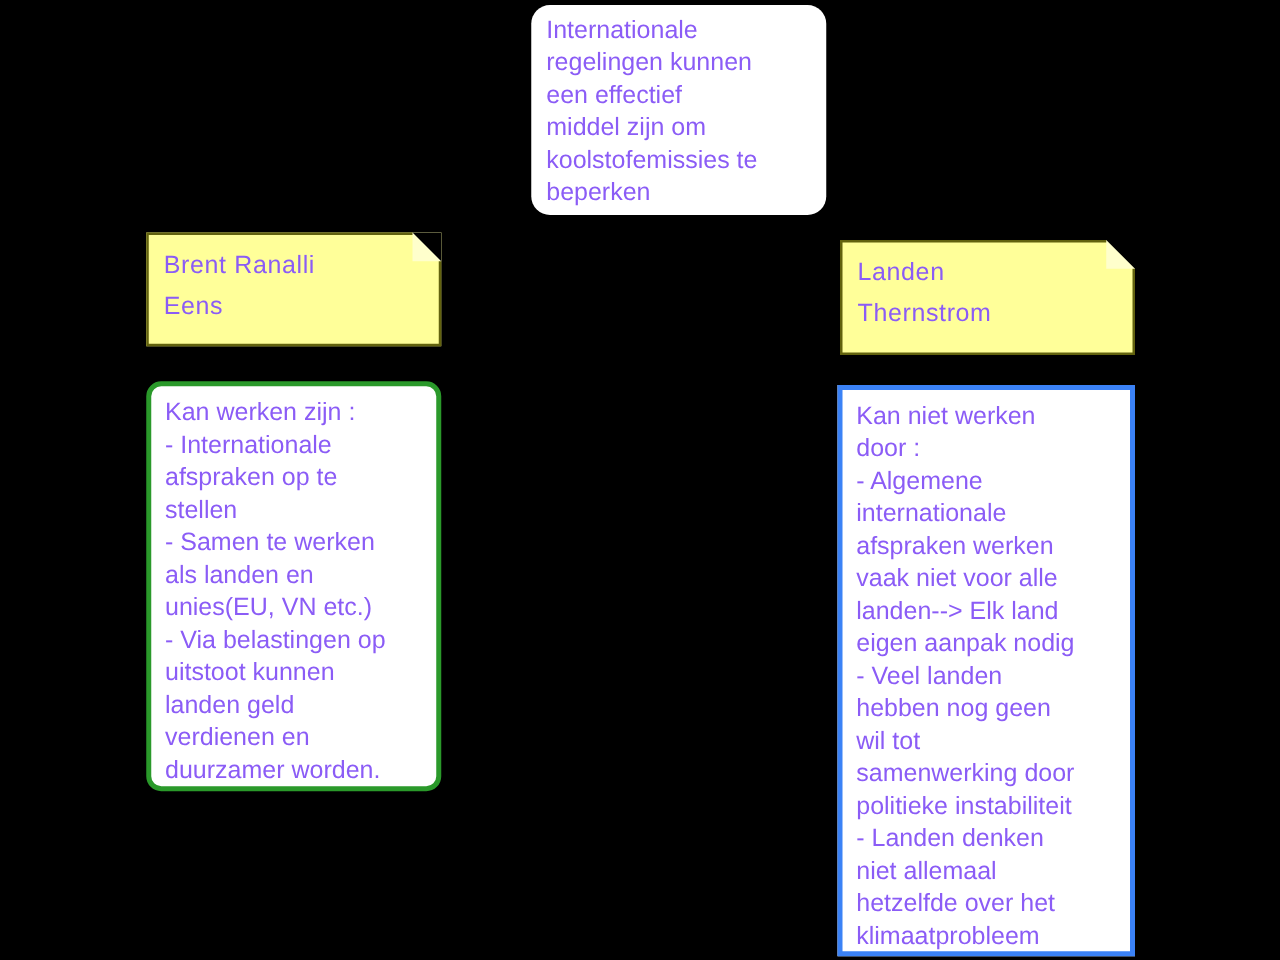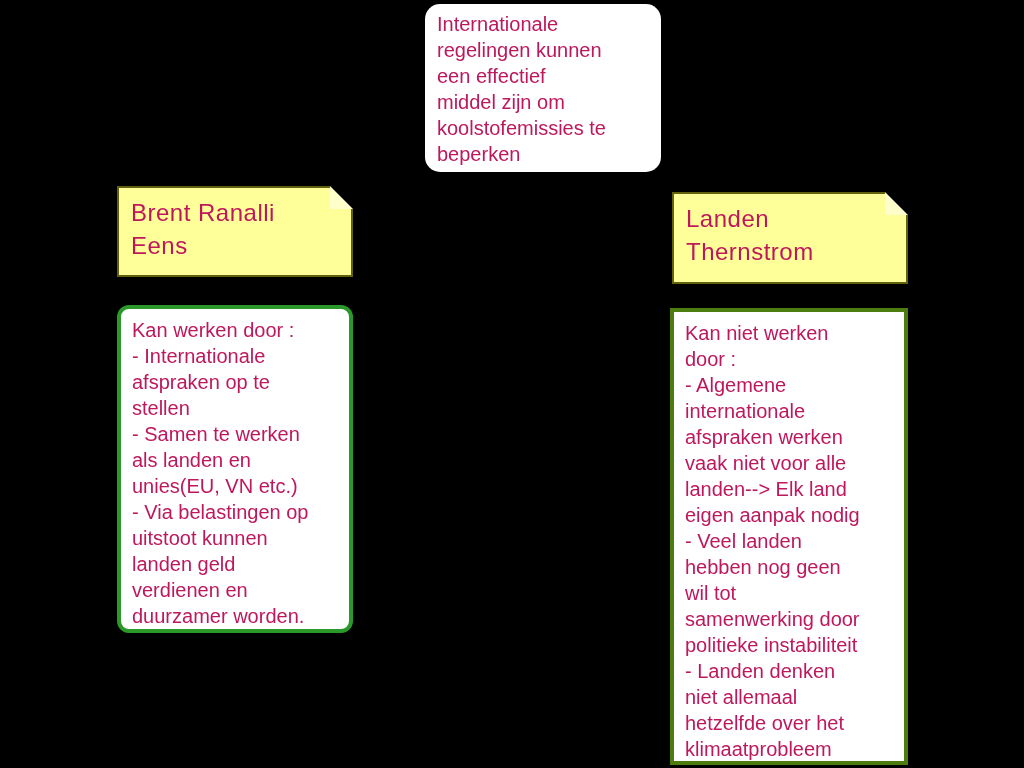--- a/index.html
+++ b/index.html
@@ -7,21 +7,21 @@
     padding: 0;
     background: #000000;
   }
   #canvas {
     position: relative;
     width: 1024px;
     height: 768px;
     background: #000000;
     overflow: hidden;
     font-family: "Liberation Sans", sans-serif;
-    color: #be185d;
+    color: #8b5cf6;
   }
   .node {
     position: absolute;
     box-sizing: border-box;
   }
   
   .claim {
     left: 425px;
     top: 4px;
     width: 236px;
@@ -57,21 +57,21 @@
     position: absolute;
     top: -2px;
     right: -2px;
     width: 0;
     height: 0;
     border-style: solid;
     border-width: 0 23px 23px 0;
     border-color: #000000 #000000 #ffffcc #ffffcc;
   }
   .note .txt {
-    font-size: 24px;
+    font-size: 20px;
     line-height: 33px;
     white-space: pre-line;
     letter-spacing: 0.5px;
   }
   
   .argument {
     background: #ffffff;
     padding: 8px 11px;
   }
   .argument .txt {
@@ -85,21 +85,21 @@
     width: 236px;
     height: 328px;
     border: 4px solid #2a992a;
     border-radius: 12px;
   }
   .con {
     left: 670px;
     top: 308px;
     width: 238px;
     height: 457px;
-    border: 4px solid #4d7c0f;
+    border: 4px solid #3b82f6;
   }
 </style>
 </head>
 <body>
 
 <div id="canvas">
 
   <div class="node claim">
     <div class="txt">Internationale
 regelingen kunnen
@@ -115,21 +115,21 @@
 Eens</div>
   </div>
 
   <div class="node note note-right">
     <span class="fold"></span>
     <div class="txt">Landen
 Thernstrom</div>
   </div>
 
   <div class="node argument pro">
-    <div class="txt">Kan werken door :
+    <div class="txt">Kan werken zijn :
 - Internationale
 afspraken op te
 stellen
 - Samen te werken
 als landen en
 unies(EU, VN etc.)
 - Via belastingen op
 uitstoot kunnen
 landen geld
 verdienen en

